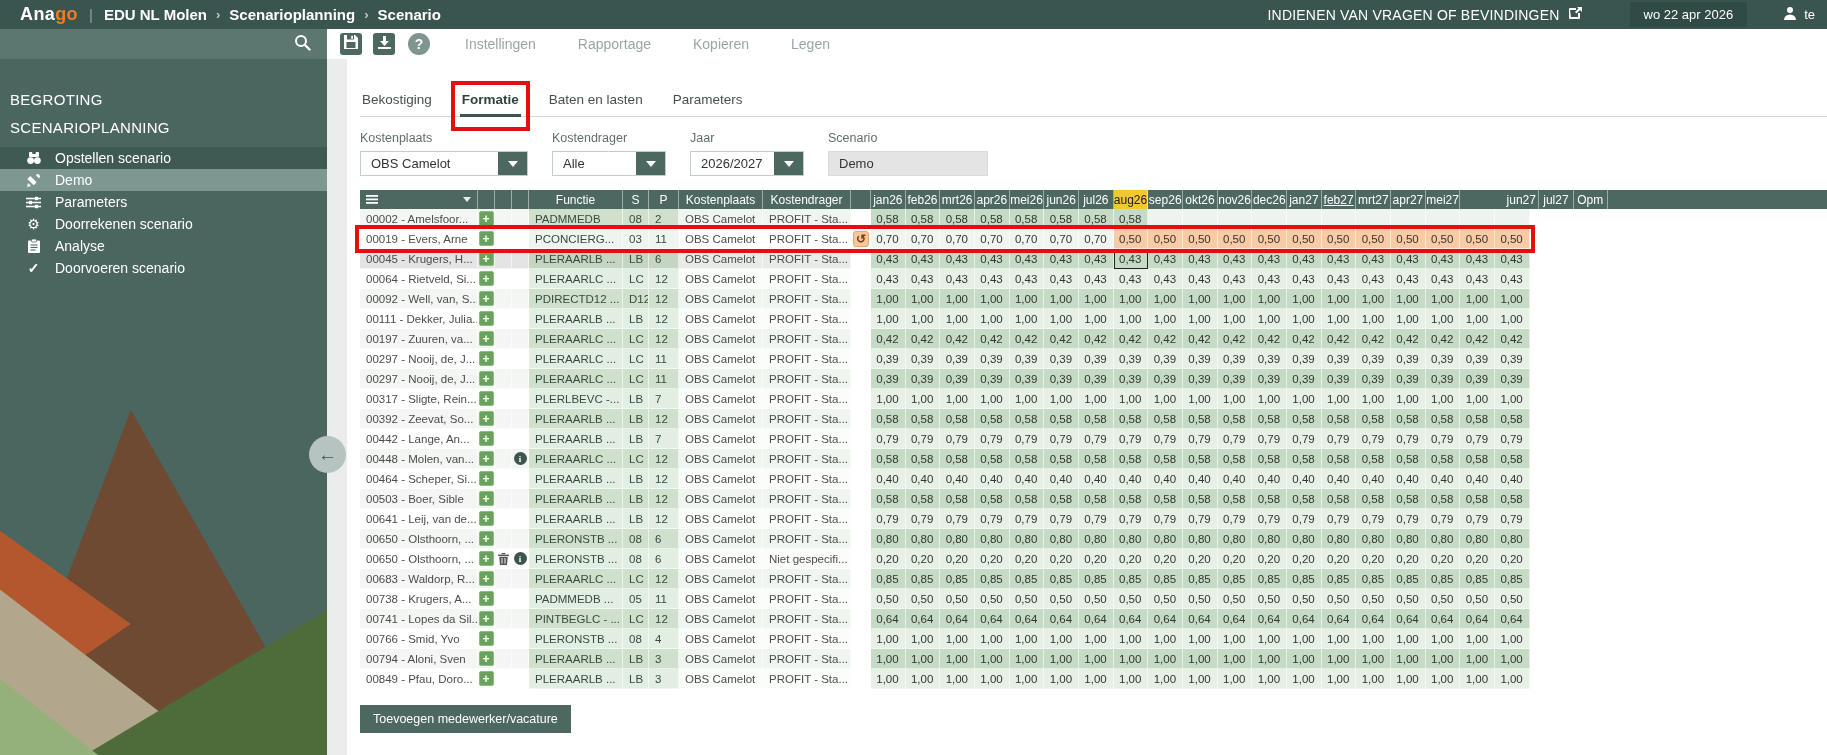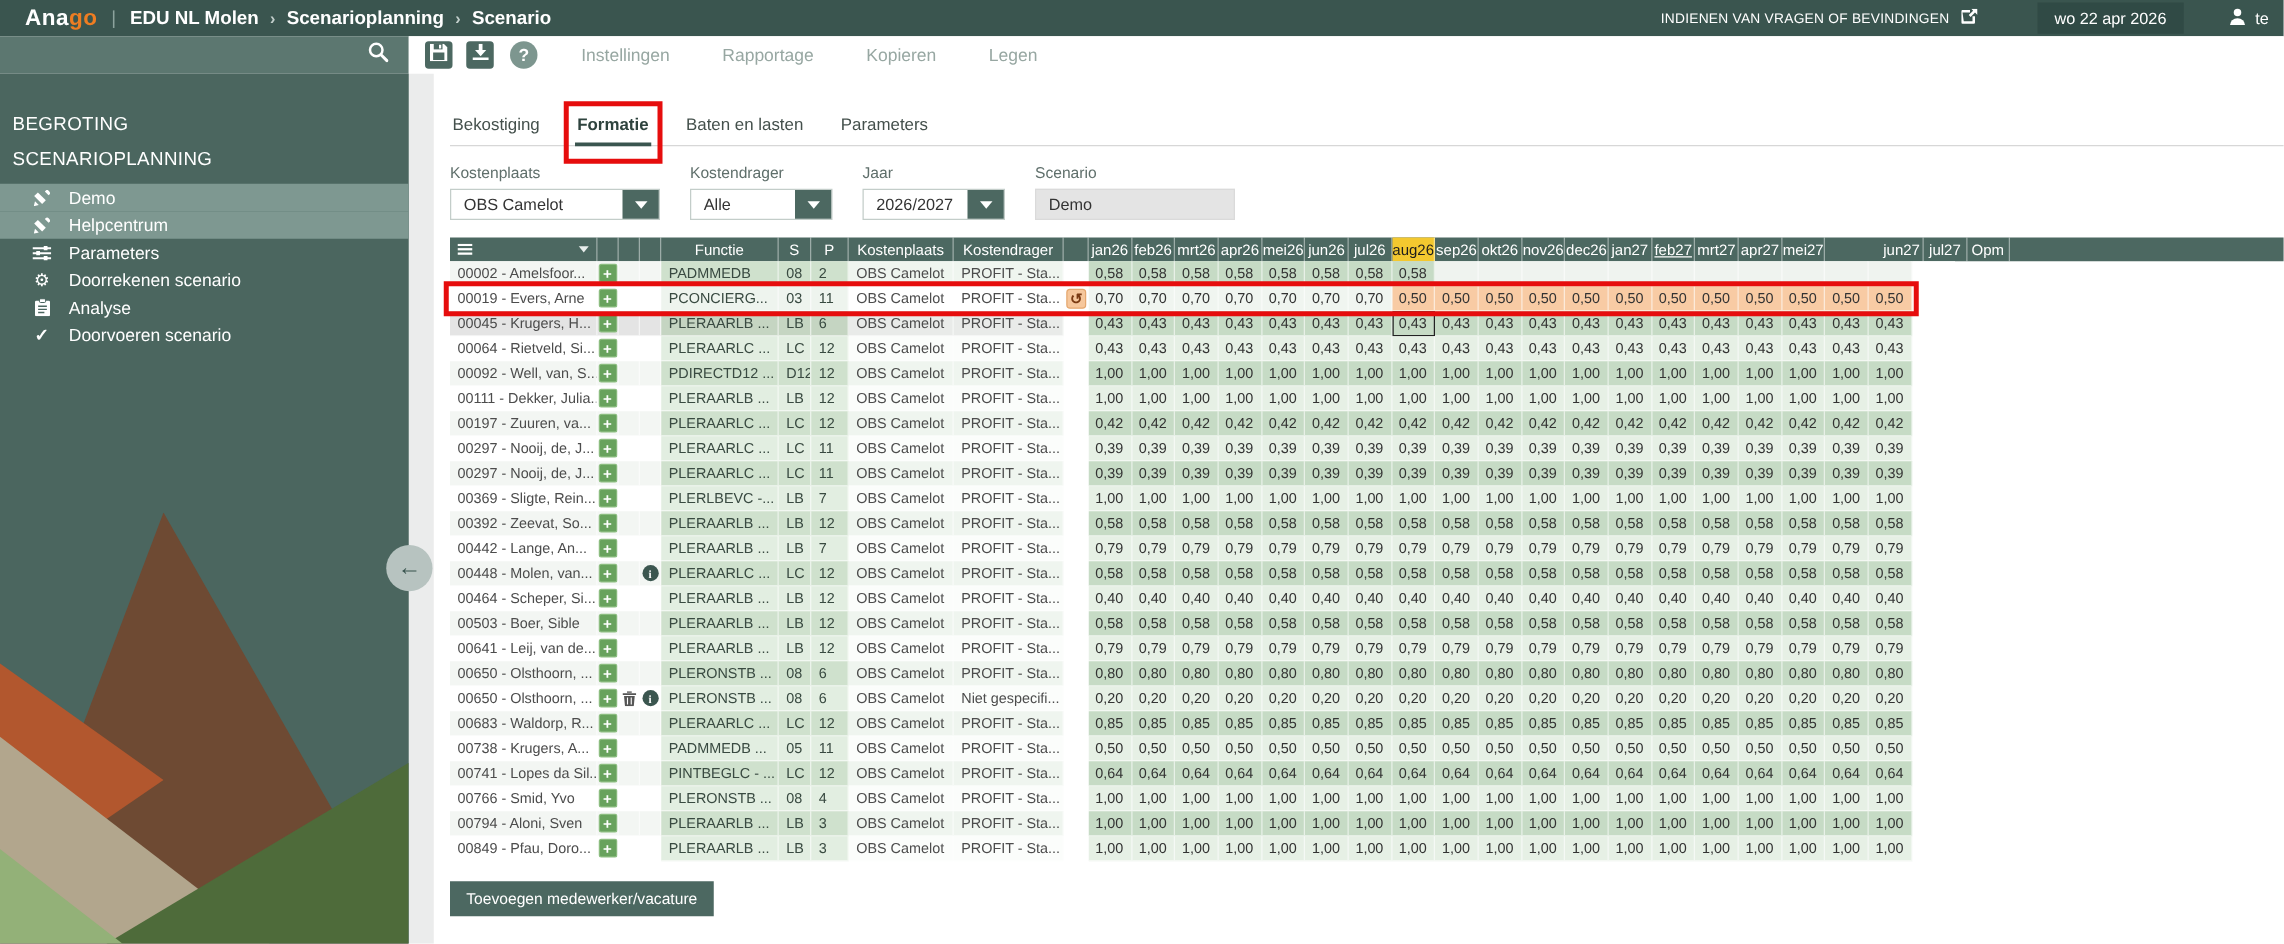--- a/index.html
+++ b/index.html
@@ -7,21 +7,21 @@
   body { font-family:"Liberation Sans", sans-serif; background:#fff; position:relative; }
 
   
   .topbar { height:29px; background:#3a554f; display:flex; align-items:center; padding:0 12px 0 20px; color:#fff; }
   .brand { font-size:18px; font-weight:bold; letter-spacing:.4px; }
   .brand .suffix { color:#ee7d22; }
   .brand-sep { color:#8ca39d; margin:0 11px; font-size:15px; font-weight:normal; }
   .breadcrumb { display:flex; align-items:center; gap:9px; font-size:15px; font-weight:bold; }
   .crumb-sep { color:#c2cecb; font-weight:bold; font-size:13px; }
   .topbar-right { margin-left:auto; display:flex; align-items:center; }
-  .feedback { display:flex; align-items:center; gap:9px; font-size:11px; letter-spacing:.2px; cursor:pointer; }
+  .feedback { display:flex; align-items:center; gap:9px; font-size:14px; letter-spacing:.2px; cursor:pointer; }
   .datebox { background:#304a45; color:#fff; font-size:13px; padding:5px 14px; margin-left:48px; margin-right:36px; white-space:nowrap; }
   .userbox { display:flex; align-items:center; gap:7px; font-size:13px; }
 
   
   .toolbar { height:30px; display:flex; }
   .toolbar-left { width:327px; background:#5c7770; display:flex; align-items:center; justify-content:flex-end; padding-right:16px; flex-shrink:0; }
   .toolbar-main { flex:1; background:#fff; display:flex; align-items:center; padding-left:13px; }
   .tbtn { width:22px; height:22px; background:#4c6861; border-radius:3px; display:flex; align-items:center; justify-content:center; margin-right:11px; cursor:pointer; }
   .help-btn { width:22px; height:22px; border-radius:50%; background:#7d968f; color:#fff; font-size:14px; font-weight:bold; display:flex; align-items:center; justify-content:center; margin-left:2px; margin-right:14px; cursor:pointer; }
   .menu-item { color:#97a7a2; font-size:14px; margin:0 21px; cursor:pointer; }
@@ -189,39 +189,41 @@
       <div class="tri-brown"></div>
         <div class="tri-rust"></div>
         <div class="tri-tan"></div>
         <div class="tri-dgreen"></div>
         <div class="tri-lgreen"></div>
     </div>
     <div class="sidebar-nav">
       <div class="section-label">BEGROTING</div>
       <div class="section-label">SCENARIOPLANNING</div>
       <div class="nav-items" id="nav-items">
+          <div class="nav-item active-dark">
+            <span class="nav-icon">
+              <svg width="16" height="14" viewBox="0 0 16 14">
+                <rect x="3" y="1" width="3.4" height="5" rx="1" fill="#fff"></rect>
+                <rect x="9.6" y="1" width="3.4" height="5" rx="1" fill="#fff"></rect>
+                <rect x="6" y="3" width="4" height="3" fill="#fff"></rect>
+                <circle cx="4.6" cy="9.6" r="3.4" fill="#fff"></circle>
+                <circle cx="11.4" cy="9.6" r="3.4" fill="#fff"></circle>
+              </svg>
+            </span>
+            <span>Opstellen scenario</span>
+          </div>
           <div class="nav-item highlight">
             <span class="nav-icon">
               <svg width="13" height="13" viewBox="0 0 13 13">
                 <path d="M0 13 l1-4 3 3 z" fill="#fff"></path>
                 <rect x="3.2" y="2.2" width="4.2" height="9" transform="rotate(-45 5 7)" fill="#fff"></rect>
                 <rect x="9" y="0.4" width="4.2" height="2.6" transform="rotate(45 11 2)" fill="#fff"></rect>
               </svg>
             </span>
             <span>Demo</span>
-          </div>
-          <div class="nav-item highlight">
-            <span class="nav-icon">
-              <svg width="13" height="13" viewBox="0 0 13 13">
-                <path d="M0 13 l1-4 3 3 z" fill="#fff"></path>
-                <rect x="3.2" y="2.2" width="4.2" height="9" transform="rotate(-45 5 7)" fill="#fff"></rect>
-                <rect x="9" y="0.4" width="4.2" height="2.6" transform="rotate(45 11 2)" fill="#fff"></rect>
-              </svg>
-            </span>
-            <span>Helpcentrum</span>
           </div>
           <div class="nav-item ">
             <span class="nav-icon">
               <svg width="15" height="13" viewBox="0 0 15 13">
                 <line x1="0" y1="2.5" x2="15" y2="2.5" stroke="#fff" stroke-width="1.6"></line>
                 <line x1="0" y1="6.5" x2="15" y2="6.5" stroke="#fff" stroke-width="1.6"></line>
                 <line x1="0" y1="10.5" x2="15" y2="10.5" stroke="#fff" stroke-width="1.6"></line>
                 <rect x="9" y="0.8" width="3" height="3.4" fill="#fff"></rect>
                 <rect x="3" y="4.8" width="3" height="3.4" fill="#fff"></rect>
                 <rect x="9" y="8.8" width="3" height="3.4" fill="#fff"></rect>
@@ -649,21 +651,21 @@
             <div class="cell month" style="width: 34.68px;">0,39</div>
             <div class="cell month" style="width: 34.68px;">0,39</div>
             <div class="cell month" style="width: 34.68px;">0,39</div>
             <div class="cell month" style="width: 34.68px;">0,39</div>
             <div class="cell month" style="width: 34.68px;">0,39</div>
             <div class="cell month" style="width: 34.68px;">0,39</div>
             <div class="cell month" style="width: 34.68px;">0,39</div>
             <div class="cell opm" style="width: 34px;"></div>
           </div>
           <div class="g-row r-light">
-            <div class="cell name" style="width: 118px;">00369 - Sligte, Rein...</div>
+            <div class="cell name" style="width: 118px;">00317 - Sligte, Rein...</div>
             <div class="cell action" style="width: 17px;">
               <span class="plus-btn">+</span>
             </div>
             <div class="cell action" style="width: 17px;"></div>
             <div class="cell action" style="width: 17px;"></div>
             <div class="cell functie" style="width: 94px;">PLERLBEVC -...</div>
             <div class="cell scol" style="width: 26px;">LB</div>
             <div class="cell pcol" style="width: 30px;">7</div>
             <div class="cell kp" style="width: 84px;">OBS Camelot</div>
             <div class="cell kd" style="width: 88px;">PROFIT - Sta...</div>

